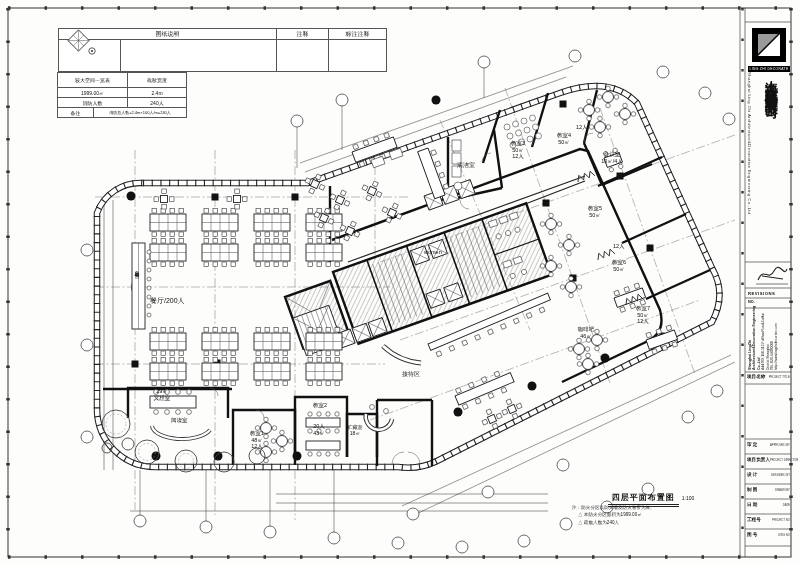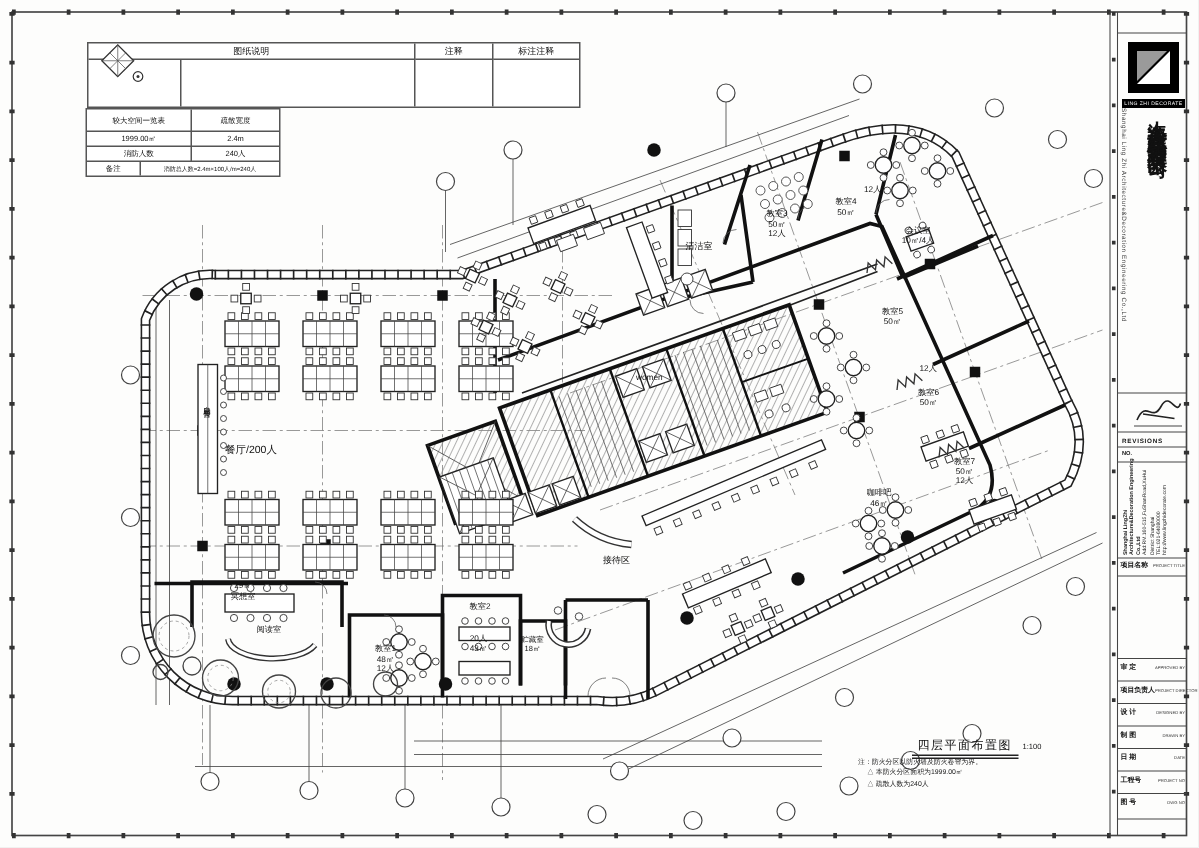--- a/index.html
+++ b/index.html
@@ -21,21 +21,21 @@
   .tbline{stroke:#444;stroke-width:.7;}
   
   .lb{position:absolute;font-size:6px;line-height:1.2;white-space:nowrap;color:#111;text-align:center;}
   .lbv{position:absolute;writing-mode:vertical-rl;font-size:5px;letter-spacing:1px;color:#111;}
   .tbl{position:absolute;border:1px solid #555;box-sizing:border-box;background:#fff;}
   .row{display:flex;box-sizing:border-box;}
   .cell{border-right:1px solid #555;border-bottom:1px solid #555;box-sizing:border-box;
         display:flex;align-items:center;justify-content:center;font-size:6px;overflow:hidden;}
   .cell:last-child{border-right:none;}
   .dwgtitle{position:absolute;left:563px;top:486px;width:176px;text-align:center;}
-  .dwgtitle .t{display:inline-block;font-size:8px;font-weight:normal;letter-spacing:1px;
+  .dwgtitle .t{display:inline-block;font-size:8px;font-weight:bold;letter-spacing:1px;
                border-bottom:3px double #222;padding:0 4px 1px;}
   .dwgtitle .s{font-size:5px;margin-left:3px;}
   .notes{position:absolute;left:572px;top:504px;font-size:4.6px;line-height:1.6;color:#222;text-align:left;}
   
   .tb-el{position:absolute;}
   .tb-cn{left:762px;top:70px;height:196px;writing-mode:vertical-rl;font-size:13px;
          letter-spacing:2px;font-weight:600;color:#111;}
   .tb-en{left:747px;top:72px;height:190px;writing-mode:vertical-rl;font-size:4.2px;color:#333;letter-spacing:.4px;}
   .tb-logo{left:752px;top:28px;}
   .tb-cap{left:748px;top:66px;width:42px;background:#000;color:#fff;font-size:3.4px;

